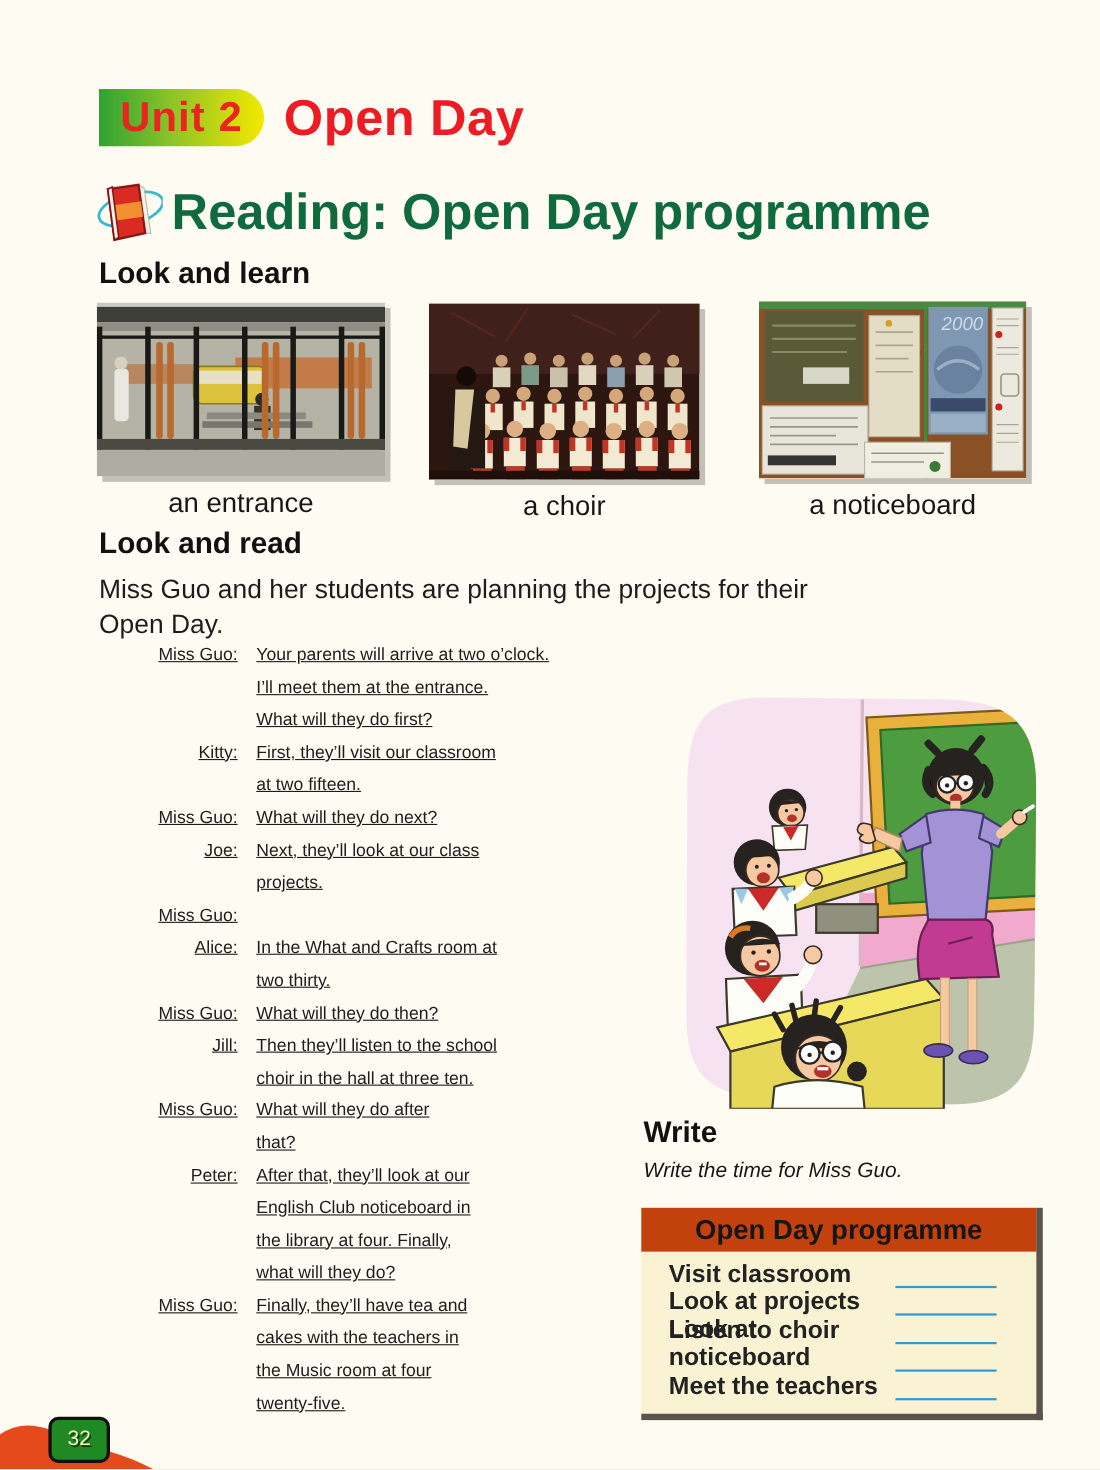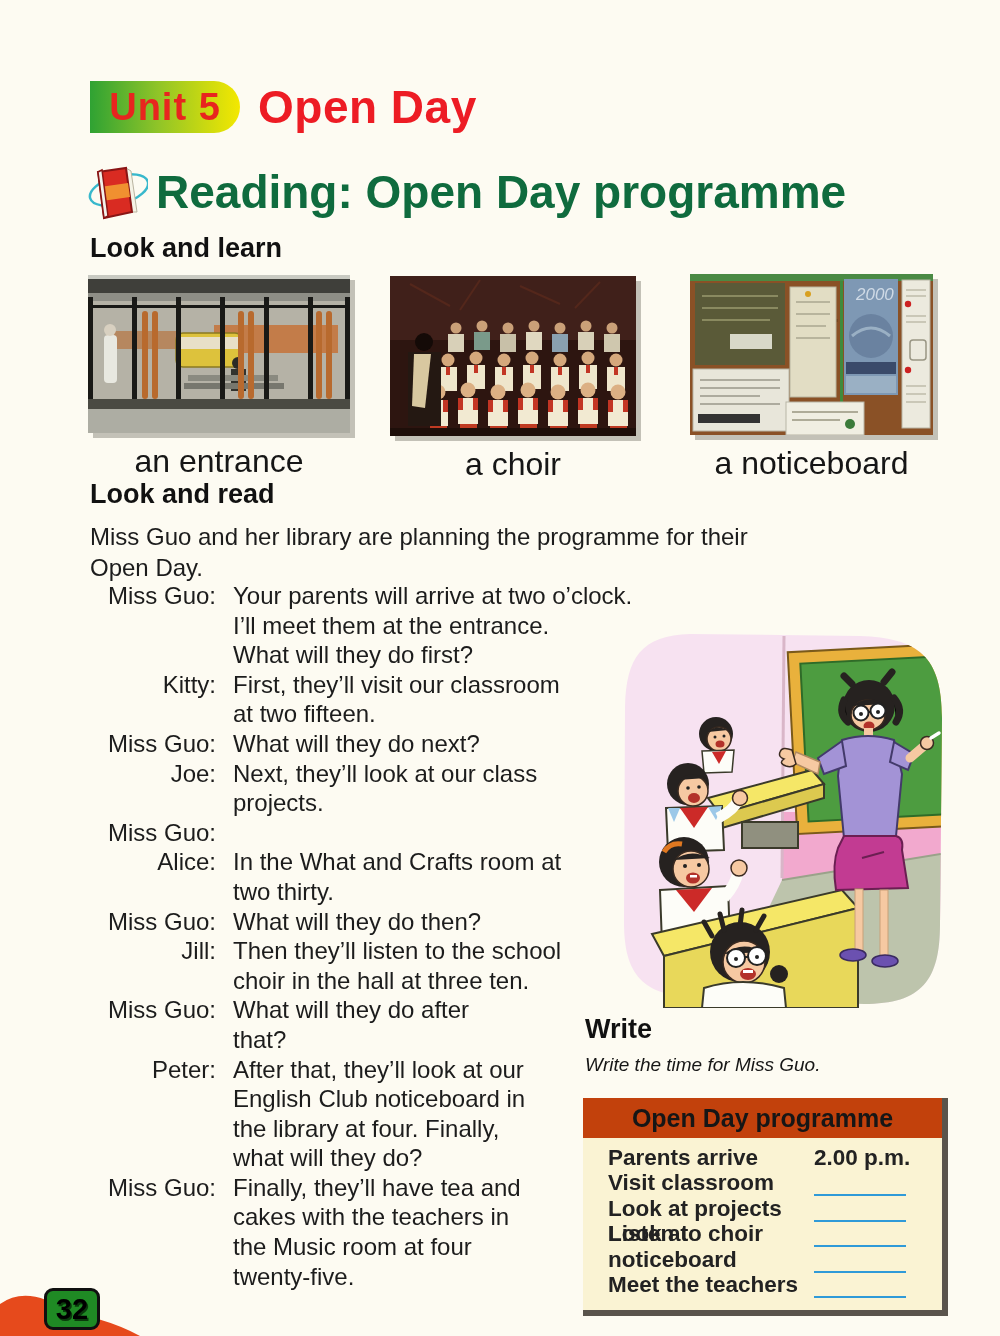--- a/index.html
+++ b/index.html
@@ -24,24 +24,24 @@
   .subhead{position:absolute;margin:0;font-size:27px;font-weight:700;color:#111;}
   .h-learn{left:90px;top:233px;}
   .h-read{left:90px;top:479px;}
   .h-write{left:585px;top:1014px;text-align:right;}
   
   figure{position:absolute;margin:0;}
   .photo{box-shadow:5px 5px 0 rgba(125,122,110,0.45);display:block;}
   .f1{left:88px;top:275px;}
   .f2{left:390px;top:276px;}
   .f3{left:690px;top:274px;}
-  figcaption{position:absolute;top:100%;margin-top:10px;width:100%;text-align:center;font-size:32px;color:#161616;}
+  figcaption{position:absolute;top:100%;margin-top:10px;width:100%;text-align:center;font-size:25px;color:#161616;}
   
   .intro{position:absolute;left:90px;top:522px;font-size:24px;line-height:30.5px;white-space:nowrap;}
-  .dialogue{position:absolute;left:90px;top:581px;font-size:24px;line-height:29.6px;}
+  .dialogue{position:absolute;left:90px;top:581px;font-size:16px;line-height:29.6px;text-decoration:underline;}
   .turn{display:flex;}
   .speaker{width:126px;flex:none;text-align:right;white-space:nowrap;}
   .lines{margin-left:17px;}
   .line{white-space:nowrap;}
   
   .illustration{position:absolute;left:612px;top:622px;width:340px;height:386px;}
   
   .instruction{position:absolute;left:585px;top:1054px;margin:0;font-size:19px;font-style:italic;color:#161616;}
   .programme{
     position:absolute;left:583px;top:1098px;width:359px;
@@ -52,31 +52,31 @@
   .prow{display:flex;align-items:flex-end;height:25.5px;padding-left:25px;font-size:22.5px;font-weight:700;color:#222;}
   .activity{flex:1;}
   .timecell{width:100px;margin-right:28px;flex:none;}
   .prow.blank .timecell{border-bottom:2.5px solid #2f9ad8;height:21px;width:92px;margin-right:36px;}
   
   .corner-blob{position:absolute;left:0;top:1290px;}
   .page-badge{
     position:absolute;left:44px;top:1288px;width:56px;height:42px;
     background:#1f8a24;border:3px solid #101010;border-radius:9px;
     display:flex;align-items:center;justify-content:center;
-    color:#000000;font-size:29px;font-weight:700;text-shadow:1.5px 1.5px 0 #0a3a0c;box-sizing:border-box;
+    color:#fef9c3;font-size:19px;font-weight:400;text-shadow:1.5px 1.5px 0 #0a3a0c;box-sizing:border-box;
   }
 </style>
 </head>
 <body>
 
 <div class="page">
 
   <div class="title-row">
     <div class="unit-badge">
-      <span>Unit 5</span>
+      <span>Unit 2</span>
     </div>
     <h1 class="unit-title">Open Day</h1>
   </div>
 
   <div class="reading-row">
     <svg width="62" height="68" viewBox="0 0 62 68">
       <ellipse cx="33" cy="32" rx="30" ry="14" transform="rotate(-16 33 32)" fill="none" stroke="#38b8cc" stroke-width="2.5"></ellipse>
       <polygon points="40,10 45,13 51,54 46,54" fill="#f5f3e6" stroke="#b9b4a0" stroke-width="1"></polygon>
       <polygon points="12,14 40,10 46,54 18,60" fill="#d92b22" stroke="#8a1515" stroke-width="2"></polygon>
       <polygon points="14,29 42,25 44,39 16,43" fill="#f09030"></polygon>
@@ -302,21 +302,21 @@
           <line x1="102" y1="146" x2="150" y2="146"></line>
         </g>
       <circle cx="160" cy="150" r="5" fill="#3a7a3a"></circle>
     </svg>
     <figcaption>a noticeboard</figcaption>
   </figure>
 
   <h3 class="subhead h-read">Look and read</h3>
 
   <div class="intro">
-    <div class="line">Miss Guo and her library are planning the programme for their</div>
+    <div class="line">Miss Guo and her students are planning the projects for their</div>
     <div class="line">Open Day.</div>
   </div>
 
   <div class="dialogue">
     <div class="turn">
       <div class="speaker">Miss Guo:</div>
       <div class="lines">
         <div class="line">Your parents will arrive at two o’clock.</div>
         <div class="line">I’ll meet them at the entrance.</div>
         <div class="line">What will they do first?</div>
@@ -494,24 +494,20 @@
       <ellipse cx="273" cy="339" rx="13" ry="6" fill="#6b51b0" stroke="#3a2a60" stroke-width="1.5"></ellipse>
     </svg>
   </div>
 
   <h3 class="subhead h-write">Write</h3>
   <p class="instruction">Write the time for Miss Guo.</p>
 
   <div class="programme">
     <div class="p-head">Open Day programme</div>
     <div class="p-body">
-      <div class="prow">
-        <span class="activity">Parents arrive</span>
-        <span class="timecell">2.00 p.m.</span>
-      </div>
       <div class="prow blank">
         <span class="activity">Visit classroom</span>
         <span class="timecell"></span>
       </div>
       <div class="prow blank">
         <span class="activity">Look at projects</span>
         <span class="timecell"></span>
       </div>
       <div class="prow blank">
         <span class="activity">Listen to choir</span>

